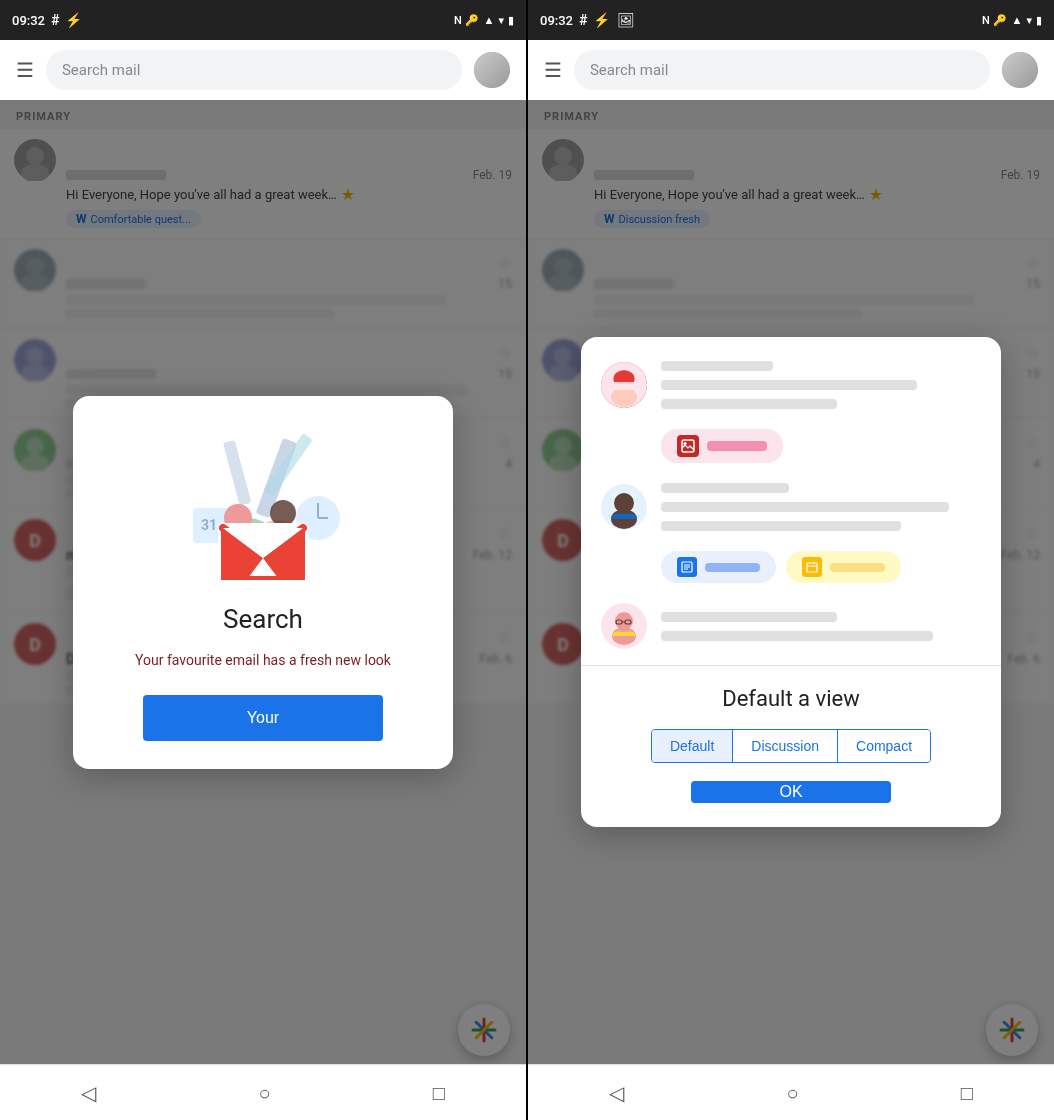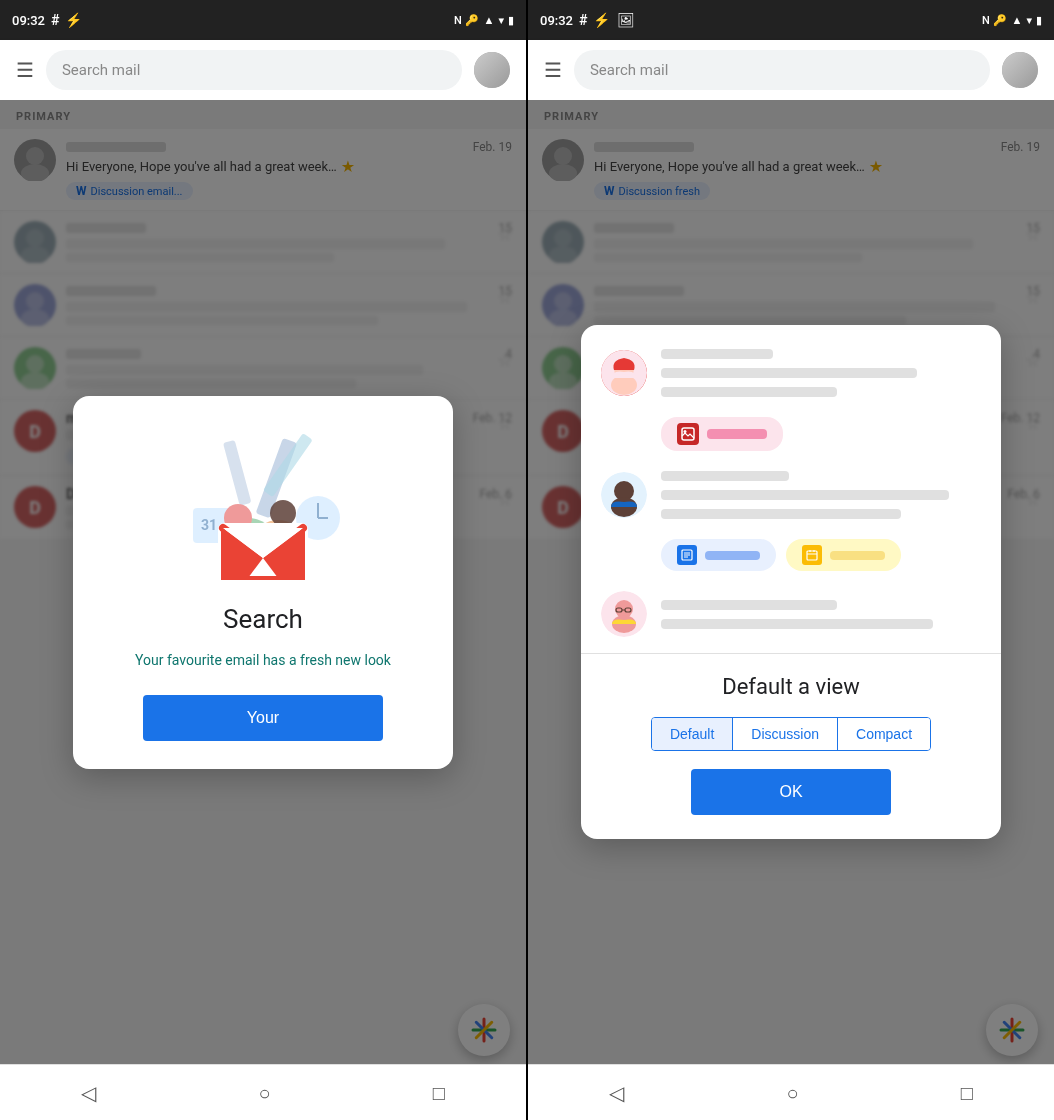--- a/index.html
+++ b/index.html
@@ -109,21 +109,21 @@
       height: 42px;
       border-radius: 50%;
       flex-shrink: 0;
       display: flex;
       align-items: center;
       justify-content: center;
       font-weight: 700;
       color: #fff;
       font-size: 18px;
     }
-    .email-content { flex: 1; min-width: 0; }
+    .email-content { flex: 1; min-width: 0; margin-top: 28px; }
     .email-header { display: flex; justify-content: space-between; align-items: center; }
     .email-sender { font-size: 14px; font-weight: 600; color: #222; }
     .email-date { font-size: 12px; color: #888; }
     .email-subject { font-size: 13px; color: #444; white-space: nowrap; overflow: hidden; text-overflow: ellipsis; margin: 2px 0; display: flex; align-items: center; gap: 4px; }
     .star-icon { color: #f4b400; font-size: 16px; }
     .star-empty { color: #ccc; font-size: 16px; }
     .chip {
       display: inline-flex;
       align-items: center;
       background: #e8f0fe;
@@ -177,21 +177,21 @@
     }
 
     .welcome-title {
       font-size: 26px;
       font-weight: 400;
       color: #202124;
       text-align: center;
     }
     .welcome-subtitle {
       font-size: 14px;
-      color: #0f766e;
+      color: #7f1d1d;
       text-align: center;
       line-height: 1.5;
     }
     .next-btn {
       background: #1a73e8;
       color: #fff;
       border: none;
       border-radius: 4px;
       padding: 14px 60px;
       font-size: 16px;
@@ -275,21 +275,21 @@
       color: #1a73e8;
     }
     .view-tab + .view-tab {
       border-left: 1.5px solid #1a73e8;
     }
     .ok-btn {
       background: #1a73e8;
       color: #fff;
       border: none;
       border-radius: 4px;
-      padding: 14px 0;
+      padding: 2px 0;
       font-size: 16px;
       font-weight: 500;
       cursor: pointer;
       width: 200px;
     }
 
     
     .fab {
       position: absolute;
       bottom: 56px;
@@ -389,21 +389,21 @@
           </span>
           <span class="email-date">Feb. 19</span>
         </div>
         <div class="email-subject">
           Hi Everyone, Hope you've all had a great week…
           <span class="star-icon">★</span>
         </div>
         <div>
           <span class="chip chip-doc">
             <span style="font-weight:700;color:#1a73e8;font-size:12px;">W</span>
-            <span>Discussion email...</span>
+            <span>Comfortable quest...</span>
           </span>
         </div>
       </div>
     </div>
 
     <div class="blurred-section bg-blurred">
       <div class="email-item">
         <div class="email-avatar" style="background:#78909c;">
           <svg width="42" height="42" viewBox="0 0 42 42">
               <circle cx="21" cy="17" r="9" fill="#90a4ae"></circle>

